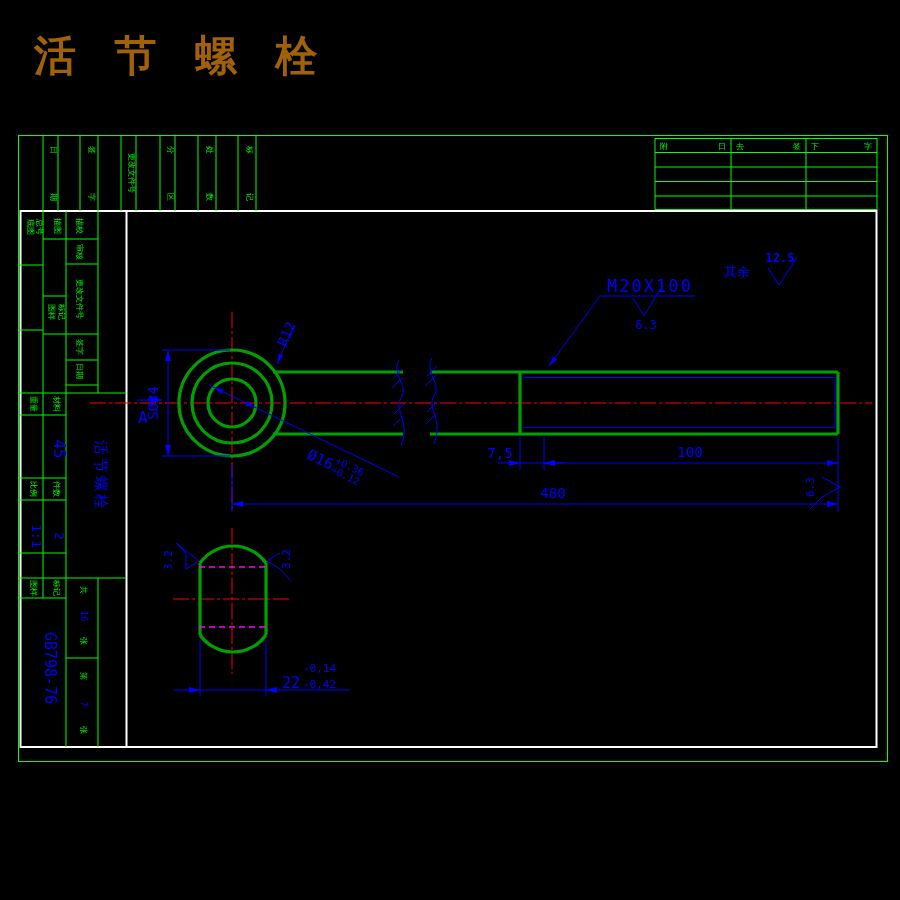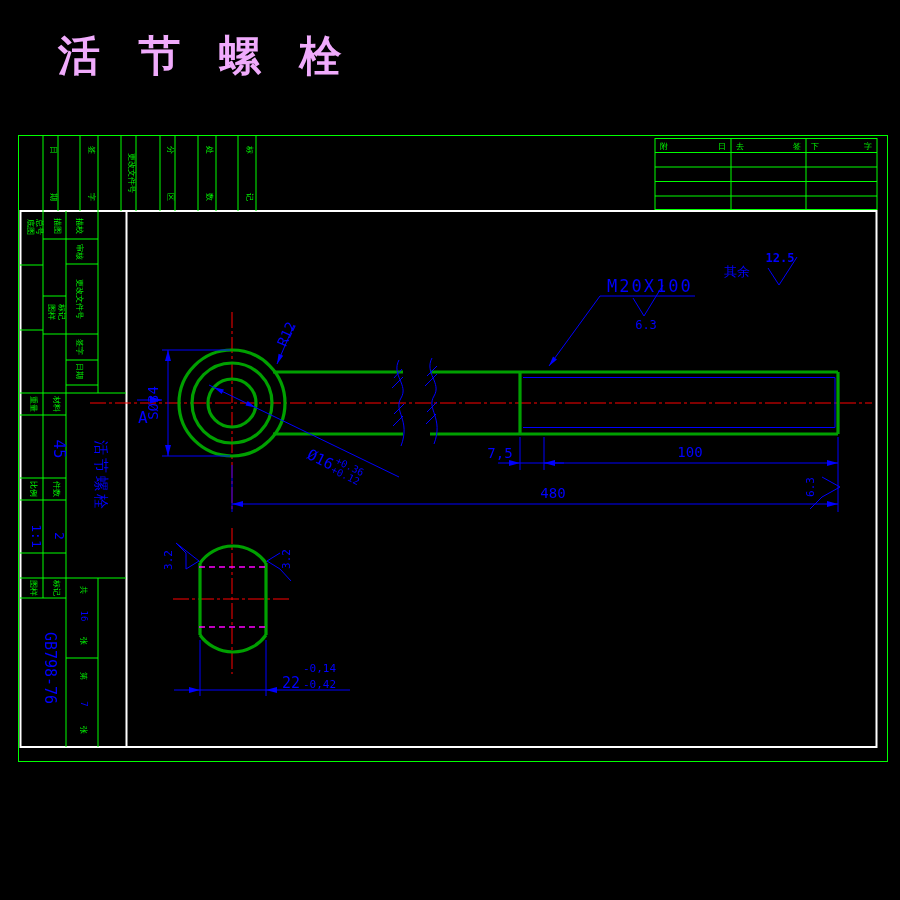--- a/index.html
+++ b/index.html
@@ -1,19 +1,19 @@
 <!DOCTYPE html>
 <html><head>
 <meta charset="utf-8">
 <style>
   html,body{margin:0;padding:0;background:#000;width:900px;height:900px;overflow:hidden;}
   #stage{position:relative;width:900px;height:900px;background:#000;
          font-family:"DejaVu Sans Mono","Liberation Mono",monospace;}
   #main-title{position:absolute;left:34px;top:28px;font-family:"Liberation Serif","DejaVu Serif",serif;
-              font-weight:bold;font-size:42px;color:#f0abfc;letter-spacing:14px;white-space:nowrap;margin-left:24px;}
+              font-weight:bold;font-size:42px;color:#a16207;letter-spacing:14px;white-space:nowrap;}
   svg{position:absolute;left:0;top:0;}
   .g{stroke:#00ff00;fill:none;stroke-width:1;}
   .g3{stroke:#00a000;fill:none;stroke-width:3.2;stroke-linecap:butt;}
   .g3 *{stroke:#00a000;}
   .w{stroke:#ffffff;fill:none;stroke-width:2;}
   .b{stroke:#0000ff;fill:none;stroke-width:1;}
   .r{stroke:#ff0000;fill:none;stroke-width:1;}
   .m{stroke:#ff00ff;fill:none;stroke-width:1.5;}
   text{font-family:"DejaVu Sans Mono","Liberation Mono",monospace;}
   .bt{fill:#0000ff;stroke:none;}

